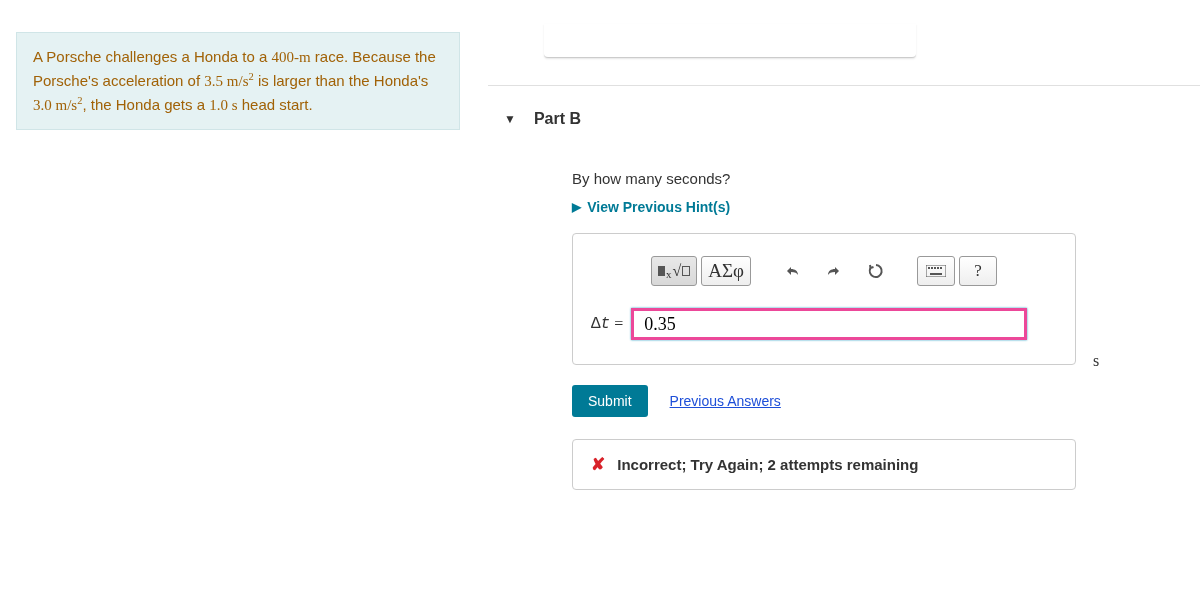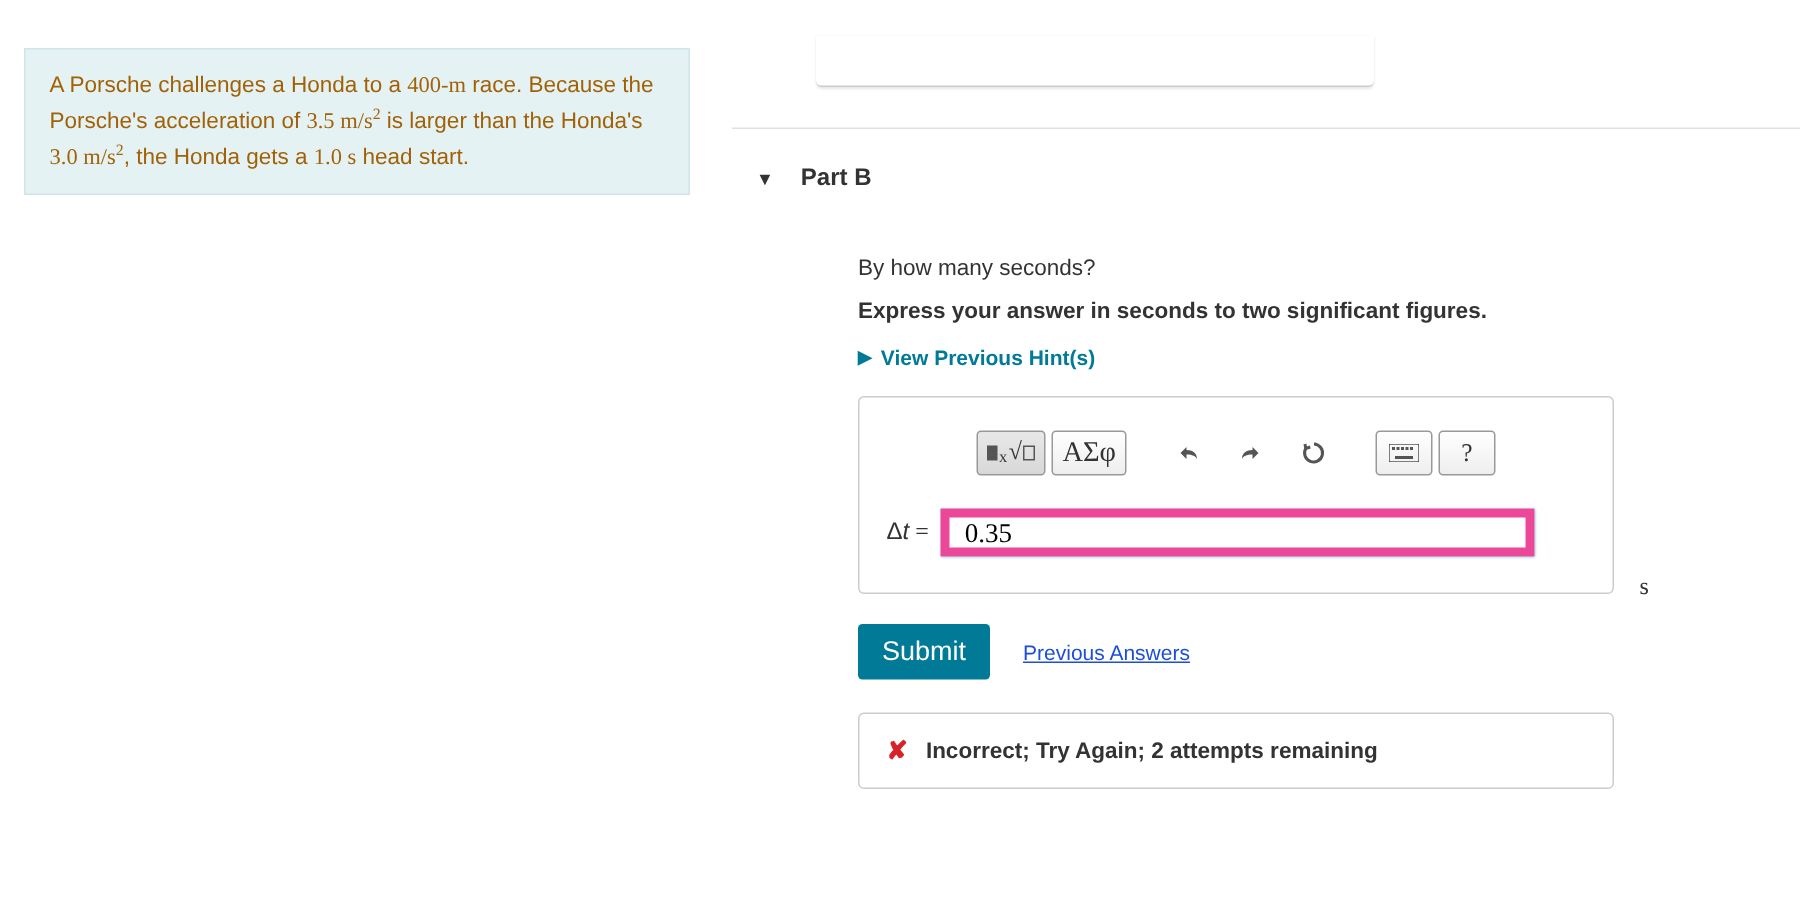--- a/index.html
+++ b/index.html
@@ -145,32 +145,32 @@
       font-size: 15px;
     }
     .tool-spacer {
       width: 14px;
     }
     .answer-row {
       display: flex;
       align-items: center;
     }
     .answer-label {
-      font-family: Liberation Sans, sans-serif;
+      font-family: Liberation Mono, monospace;
       font-size: 16px;
       font-style: italic;
       margin-right: 4px;
     }
     .answer-equals {
       font-family: 'Times New Roman', serif;
       font-size: 16px;
       margin-right: 8px;
     }
     .answer-input {
-      border: 6px solid #ec4899;
+      border: 3px solid #ec4899;
       box-shadow: 0 0 2px #29a0c4;
       height: 32px;
       width: 396px;
       font-size: 18px;
       font-family: 'Times New Roman', serif;
       padding: 0 10px;
       outline: none;
     }
     .unit-outside {
       position: absolute;
@@ -184,21 +184,21 @@
       align-items: center;
       gap: 22px;
       margin-bottom: 22px;
     }
     .submit-btn {
       background: #007a96;
       color: #fff;
       border: none;
       border-radius: 3px;
       padding: 8px 16px;
-      font-size: 18px;
+      font-size: 14px;
       font-weight: normal;
       cursor: pointer;
     }
     .prev-answers {
       color: #1d4ed8;
       font-size: 14px;
       text-decoration: underline;
       cursor: pointer;
     }
     .feedback-box {
@@ -234,21 +234,20 @@
   <div class="top-empty-input"></div>
   <div class="divider"></div>
 
   <div class="part-header">
     <span class="collapse-icon">▼</span>
     <span class="part-title">Part B</span>
   </div>
 
   <div class="content-area">
     <p class="question-text">By how many seconds?</p>
-    <p class="instruction-text">Express your answer in seconds to two significant figures.</p>
 
     <div class="hints-link">
       <span class="hints-caret">▶</span>
       <span>View Previous Hint(s)</span>
     </div>
 
     <div class="input-box">
       <div class="toolbar">
         <div class="tool-btn active">
           <span class="icon-sqrt" style="display:flex;align-items:center;gap:1px;">

